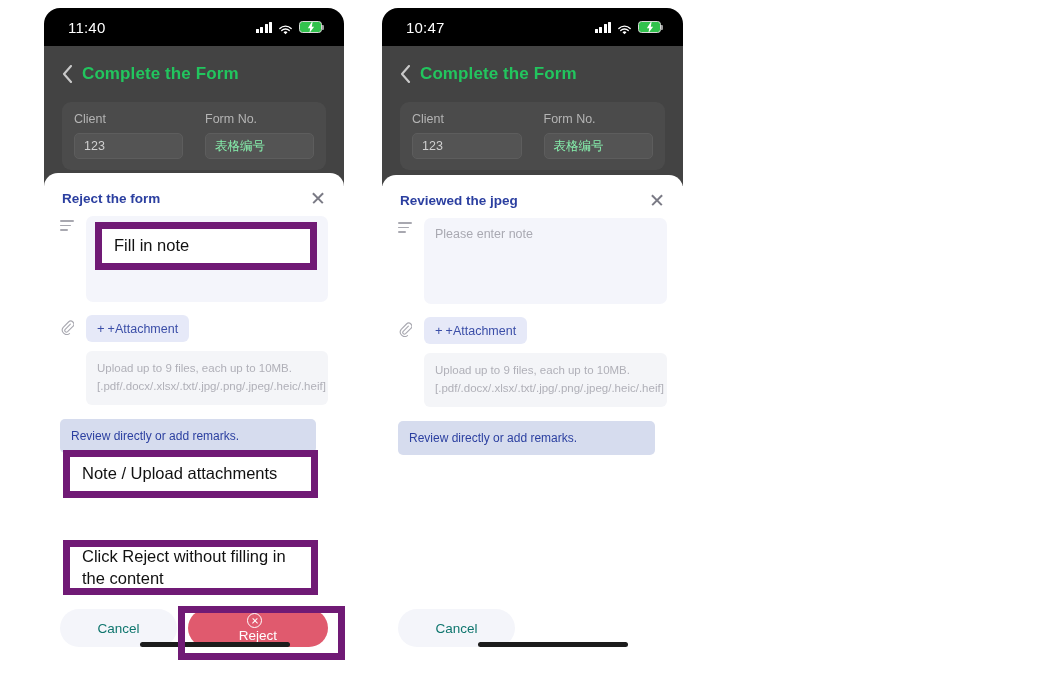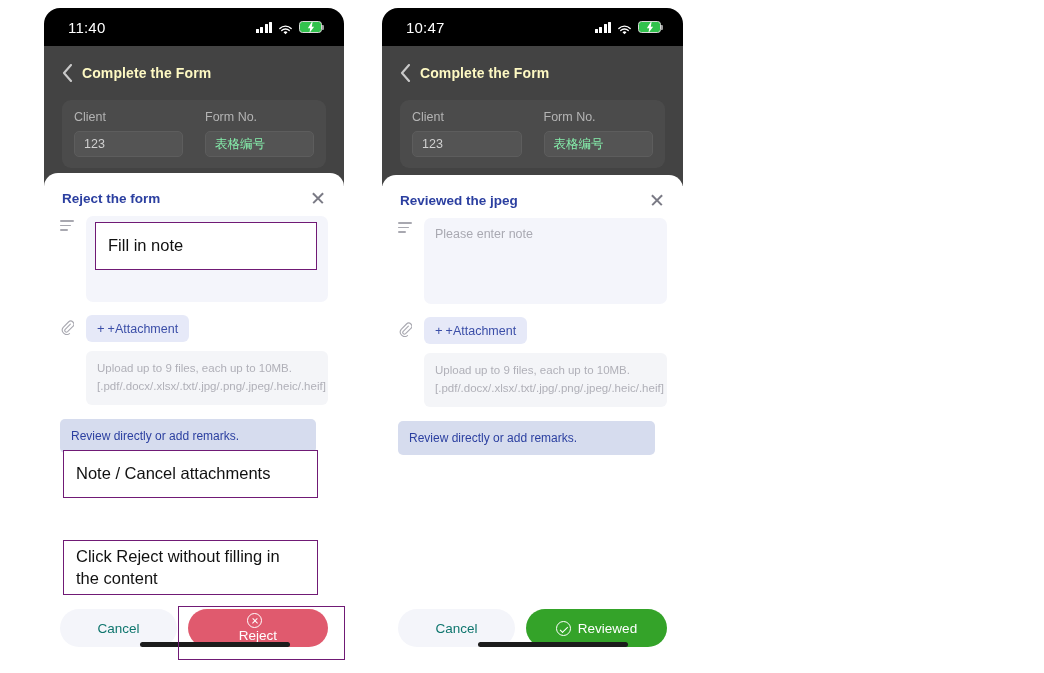--- a/index.html
+++ b/index.html
@@ -64,22 +64,22 @@
   
   .app-dim {
     position: relative;
     height: 140px;
     background: #434343;
     padding: 0 18px;
   }
   .nav-row { display: flex; align-items: center; gap: 9px; padding-top: 18px; }
   .chev-back { width: 11px; height: 18px; position: relative; flex: 0 0 auto; }
   .nav-title {
-    color: #fef9c3;
-    font-size: 14px;
+    color: #22c55e;
+    font-size: 17px;
     font-weight: bold;
     letter-spacing: .1px;
   }
   .form-card {
     margin-top: 18px;
     background: #4b4b4b;
     border-radius: 9px;
     padding: 10px 12px 0 12px;
     height: 68px;
   }
@@ -228,21 +228,21 @@
     border-radius: 3px;
     z-index: 6;
   }
   .phone.left  .home-bar { left: 96px; width: 150px; bottom: 18px; }
   .phone.right .home-bar { left: 96px; width: 150px; bottom: 18px; }
 
   
   .anno {
     position: absolute;
     background: #ffffff;
-    border: 1px solid #701a75;
+    border: 7px solid #701a75;
     z-index: 20;
     display: flex;
     align-items: center;
     padding: 6px 12px;
     color: #111111;
     font-size: 16.5px;
     line-height: 1.28;
   }
   .anno.hollow { background: transparent; }
   #anno-fill     { left: 95px;  top: 222px; width: 222px; height: 48px; }
@@ -416,28 +416,24 @@
           <span class="plus">+</span>
             <span>+Attachment</span>
         </span>
       </div>
 
       <div class="hint-box">Upload up to 9 files, each up to 10MB. [.pdf/.docx/.xlsx/.txt/.jpg/.png/.jpeg/.heic/.heif]</div>
       <div class="banner">Review directly or add remarks.</div>
 
       <div class="actions">
         <div class="btn btn-cancel">Cancel</div>
-        <div class="btn btn-primary reviewed">
-          <span class="btn-ico check"></span>
-          <span>Reviewed</span>
-        </div>
       </div>
     </div>
 
     <div class="home-bar"></div>
   </div>
 
   <div class="anno" id="anno-fill">Fill in note</div>
-  <div class="anno" id="anno-note">Note / Cancel attachments</div>
+  <div class="anno" id="anno-note">Note / Upload attachments</div>
   <div class="anno" id="anno-click">Click Reject without filling in the content</div>
   <div class="anno hollow" id="anno-reject"></div>
 
 </div>
 
 </body></html>

